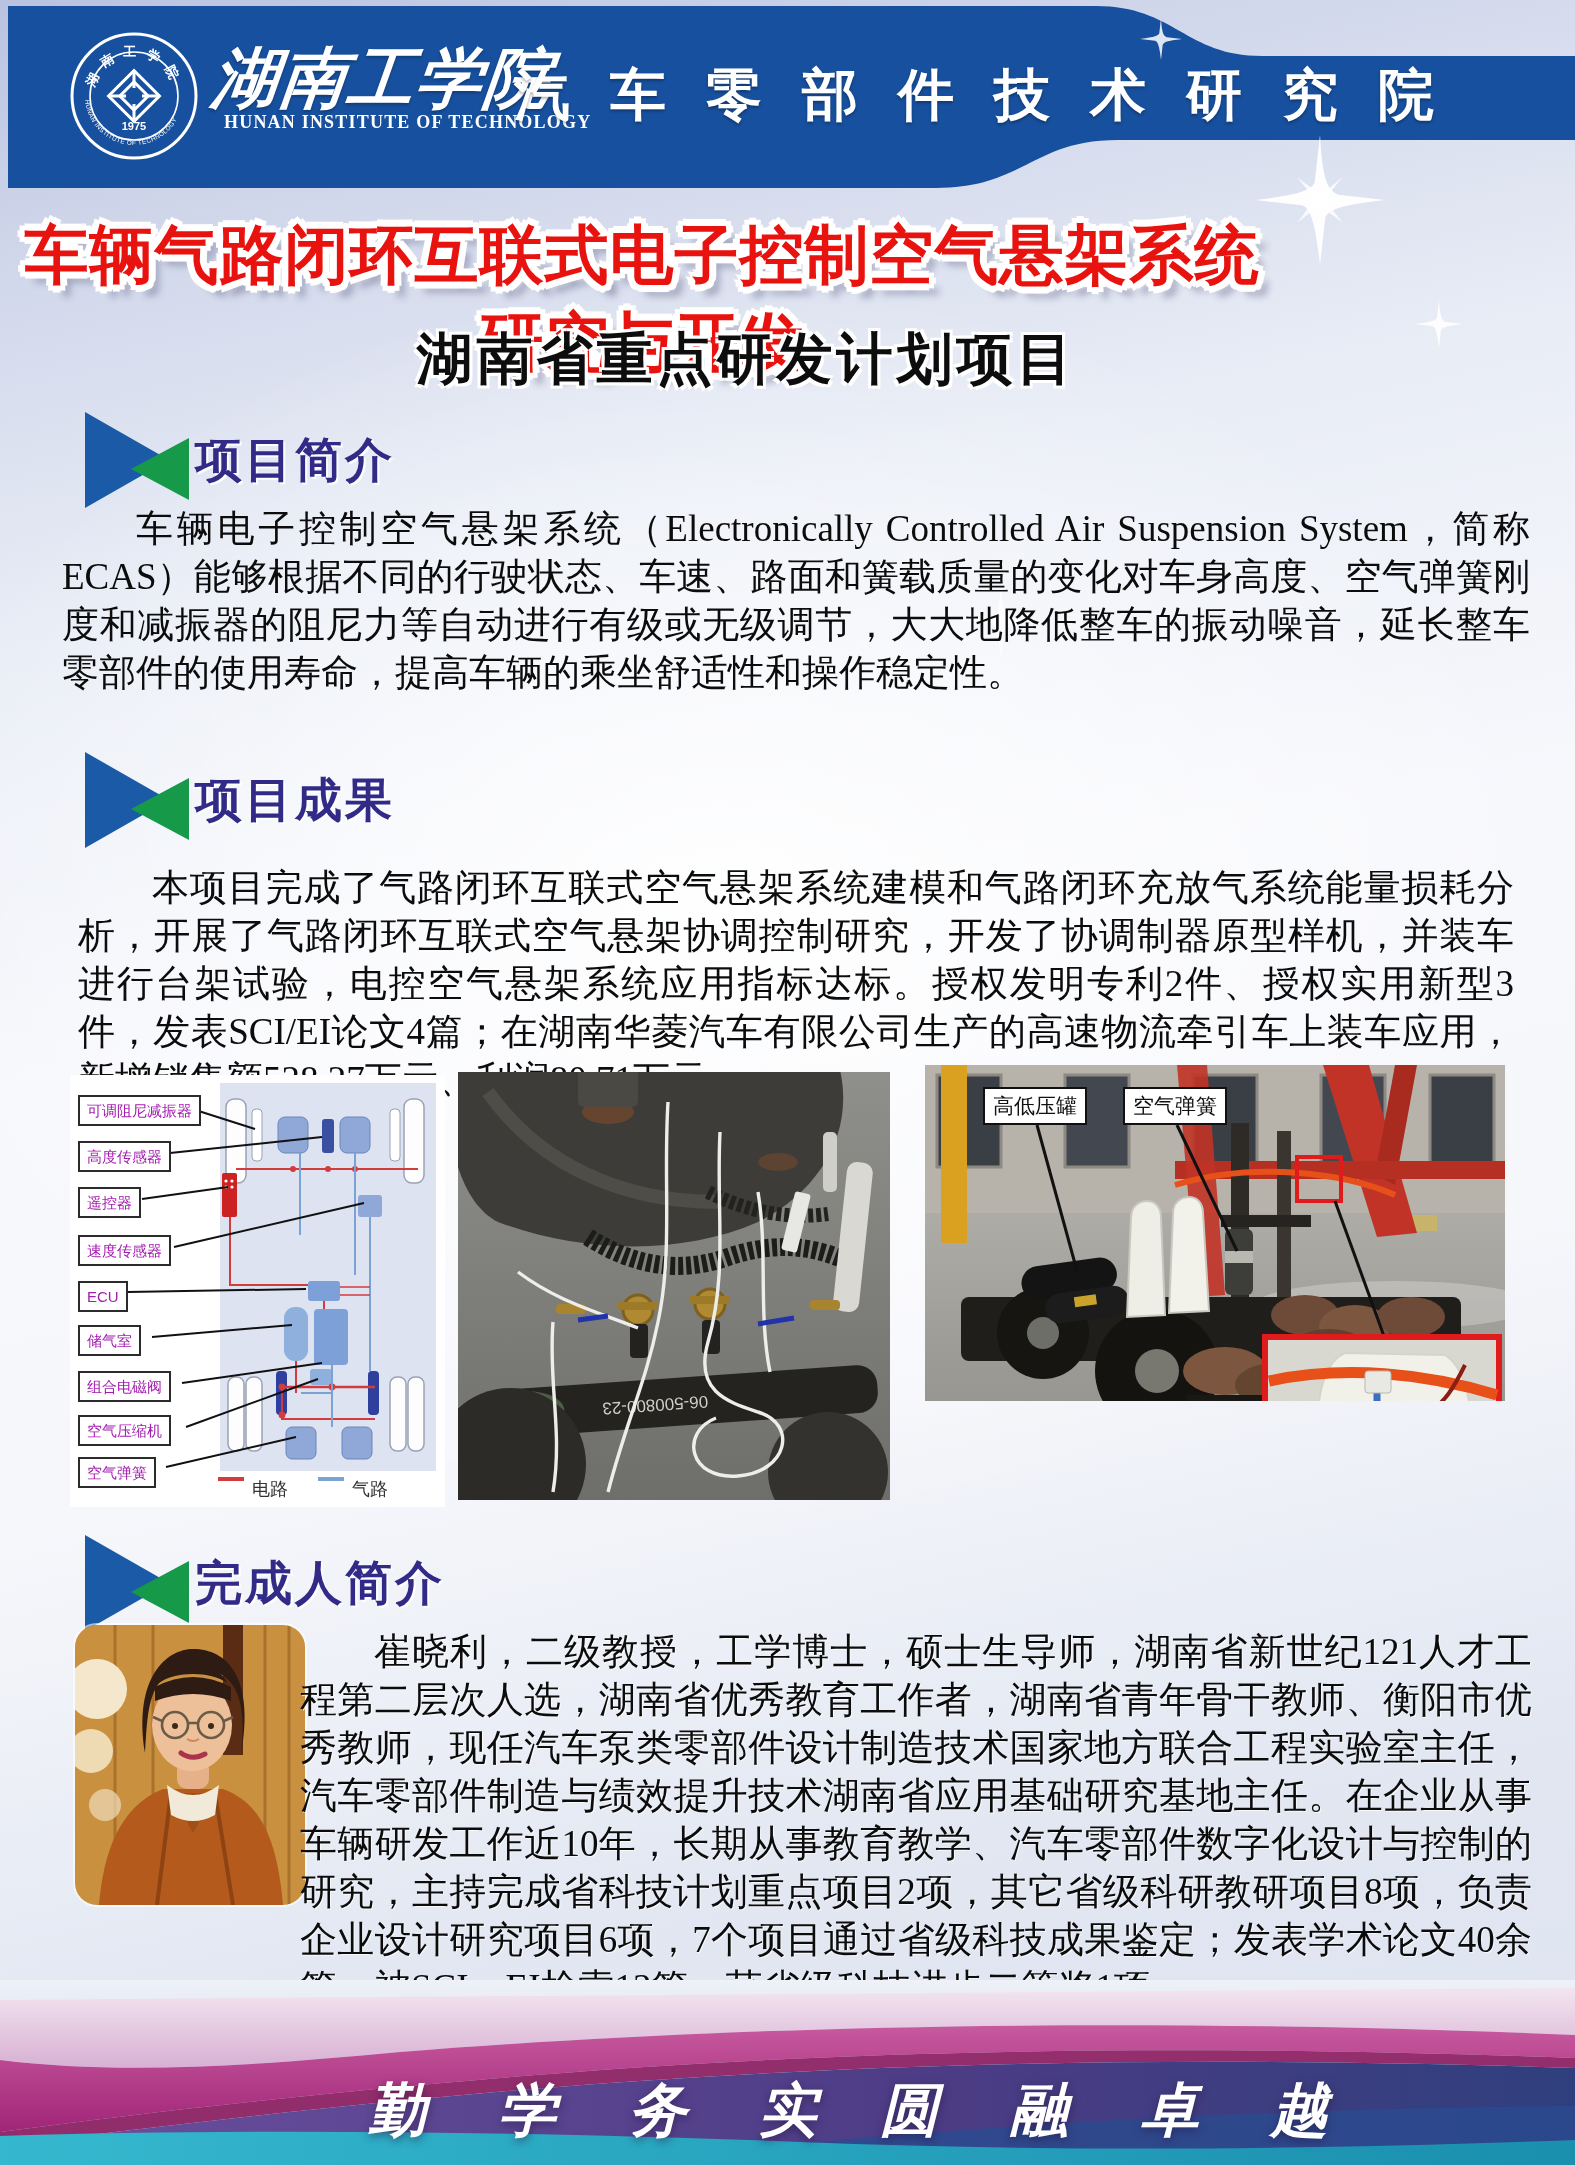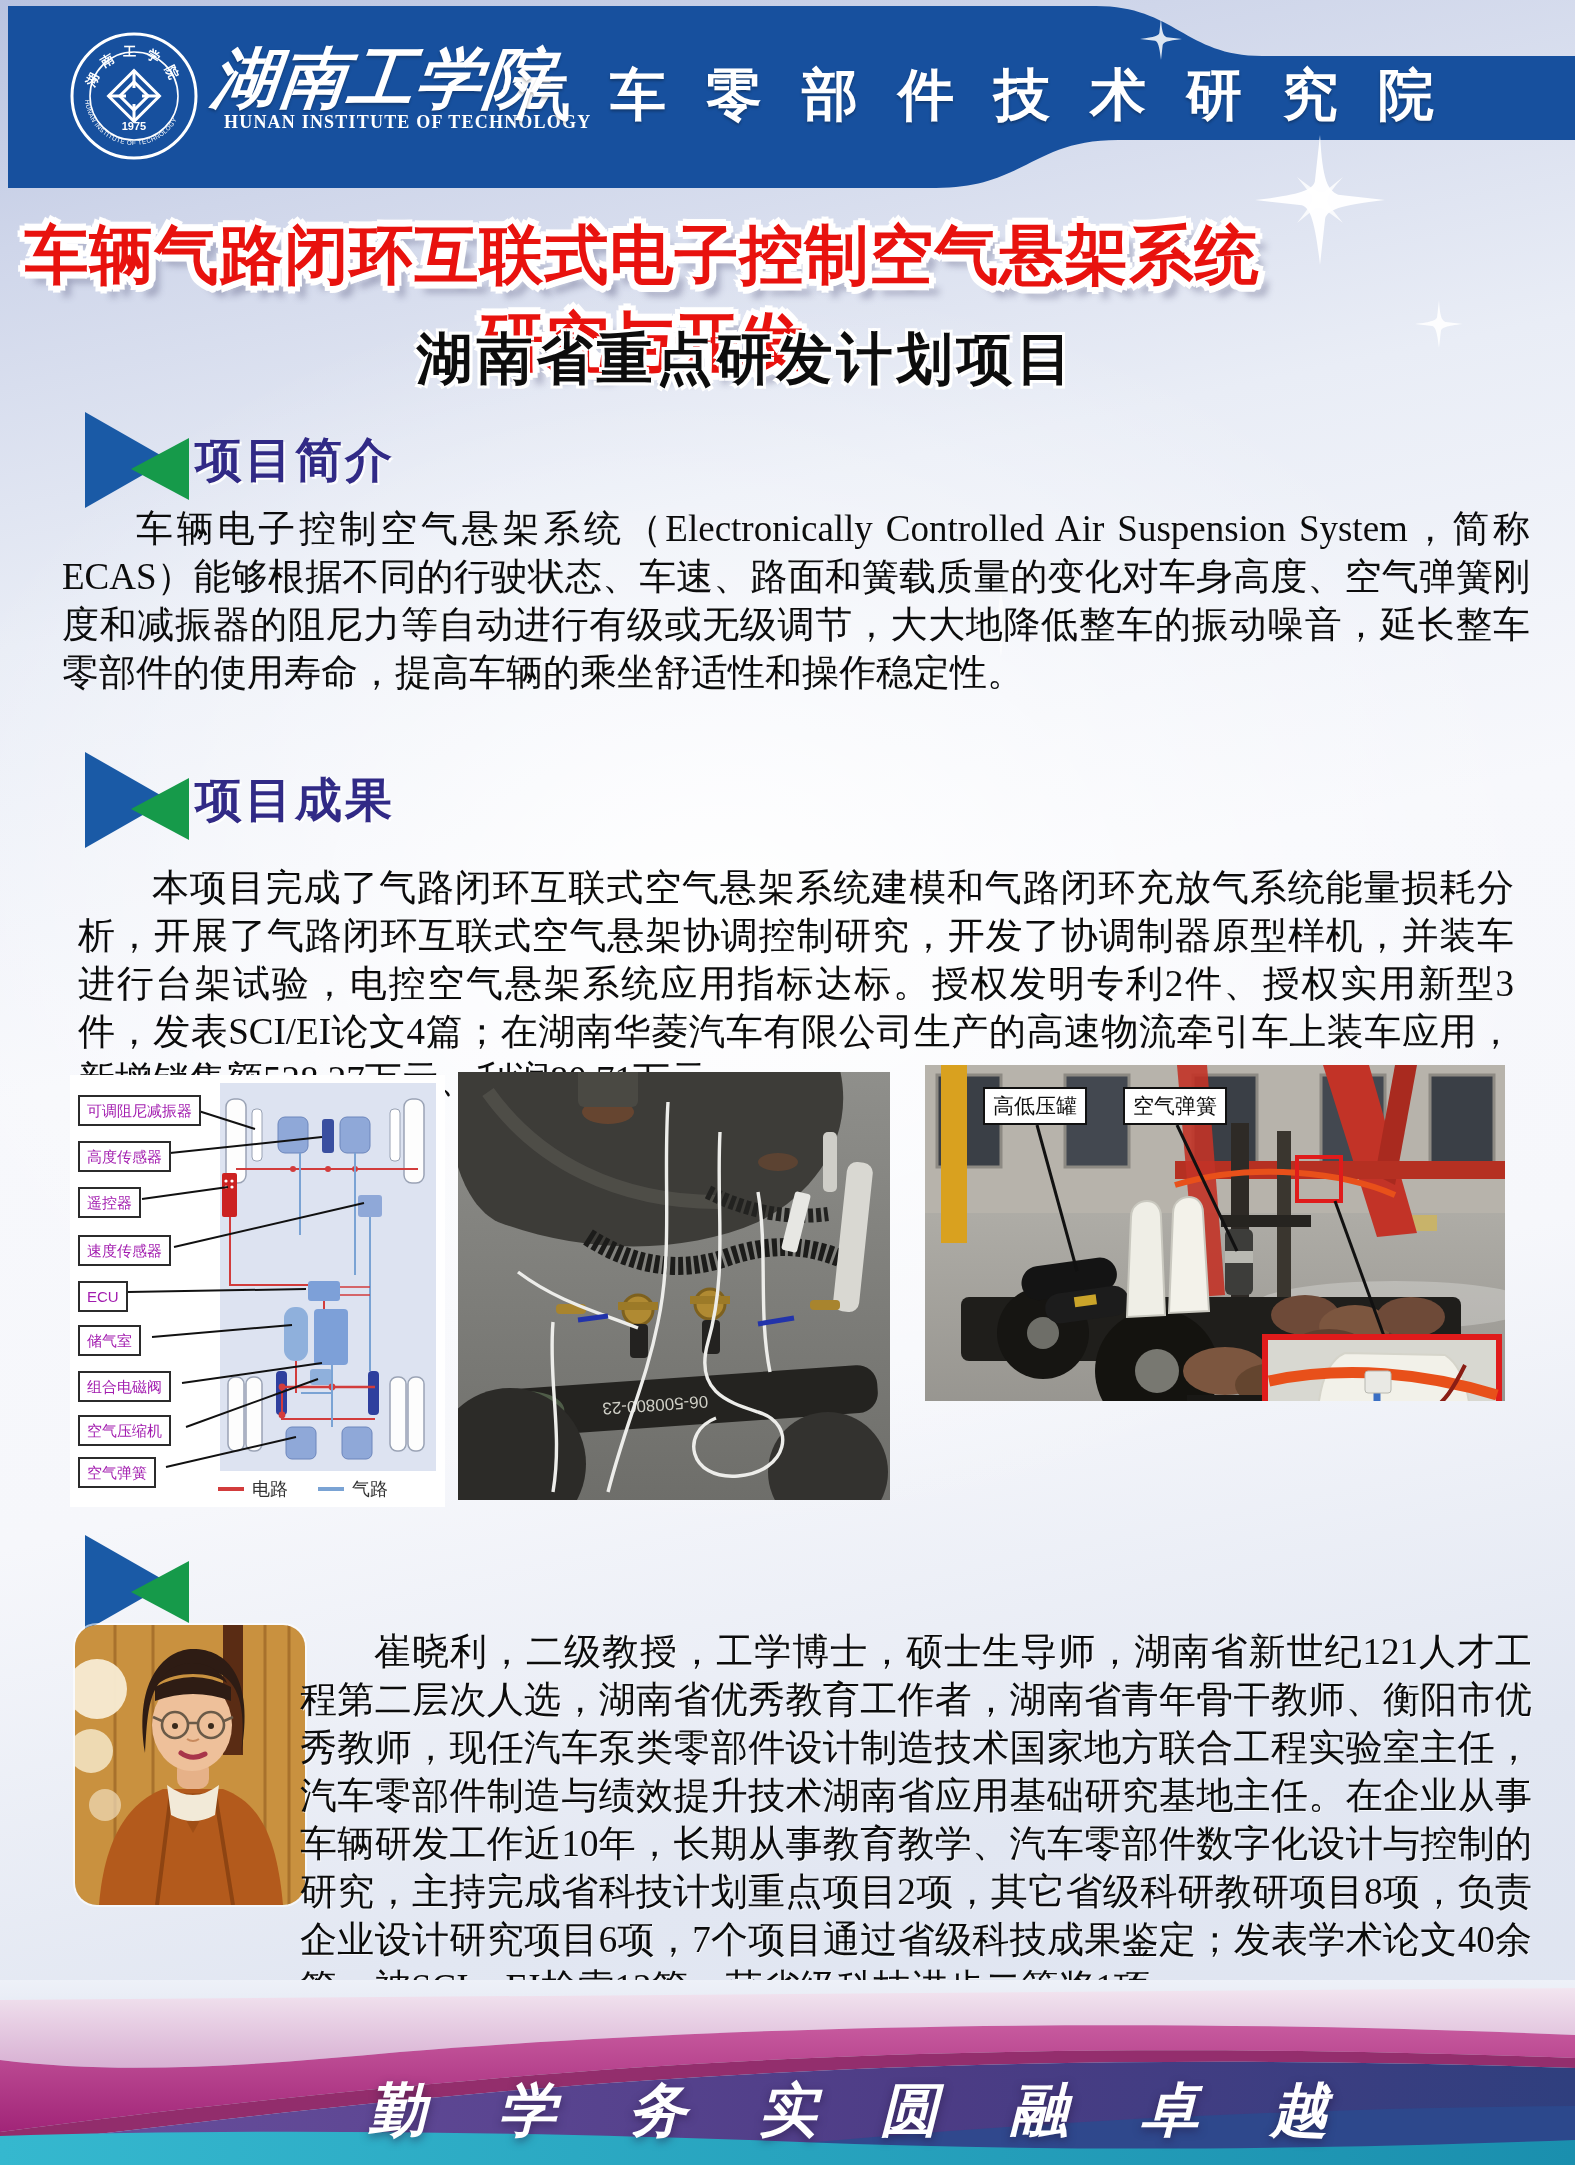--- a/index.html
+++ b/index.html
@@ -39,21 +39,21 @@
              text-shadow:2px 2px 0 rgba(255,255,255,.9);}
   
   .body-txt{font-family:"Liberation Serif","DejaVu Serif",serif;font-size:37px;line-height:48px;
             color:#0c0c0c;text-align:justify;text-indent:2em;}
   
   .diagram{left:70px;top:1075px;width:375px;height:432px;background:#fff;}
   .dlabel{position:absolute;border:2px solid #2b2b2b;background:#fff;color:#a21caf;
           font-size:15px;line-height:1.15;padding:5px 7px;white-space:nowrap;}
   .legend{left:148px;top:402px;display:flex;gap:30px;align-items:center;
           font-family:"Liberation Serif",serif;font-size:18px;color:#333;}
-  .legend .it{display:flex;align-items:center;gap:8px;}
+  .legend .it{display:flex;align-items:flex-start;gap:8px;}
   .dash{display:inline-block;width:26px;height:4px;}
   
   .photo{overflow:hidden;}
   .plabel{position:absolute;border:2px solid #111;background:#fff;color:#111;
           font-family:"Liberation Serif",serif;font-size:21px;padding:3px 8px;white-space:nowrap;}
   
   .portrait{left:75px;top:1625px;width:230px;height:280px;border-radius:22px;overflow:hidden;
             box-shadow:0 0 0 2px rgba(255,255,255,.6);}
   .bio{left:300px;top:1628px;width:1232px;}
   .bio p{margin:0;text-shadow:1px 1px 0 rgba(255,255,255,.7);}
@@ -362,20 +362,21 @@
     <span class="plabel" style="left:58px;top:22px">高低压罐</span>
     <span class="plabel" style="left:198px;top:22px">空气弹簧</span>
     <span class="plabel" style="left:352px;top:372px">电磁阀</span>
   </div>
 
   <div class="abs sec-hd" style="left:85px;top:1535px">
     <span class="tri-icon">
       <span class="tri-blue"></span>
       <span class="tri-green"></span>
     </span>
+    <span class="sec-label">完成人简介</span>
   </div>
 
   <div class="abs portrait">
     <svg width="230" height="280" viewBox="0 0 230 280">
       <rect width="230" height="280" fill="#c9913f"></rect>
       <g stroke="#a06a28" stroke-width="3" opacity=".8">
         <line x1="40" y1="0" x2="40" y2="280"></line>
           <line x1="78" y1="0" x2="78" y2="280"></line>
         <line x1="190" y1="0" x2="190" y2="280"></line>
           <line x1="214" y1="0" x2="214" y2="280"></line>

